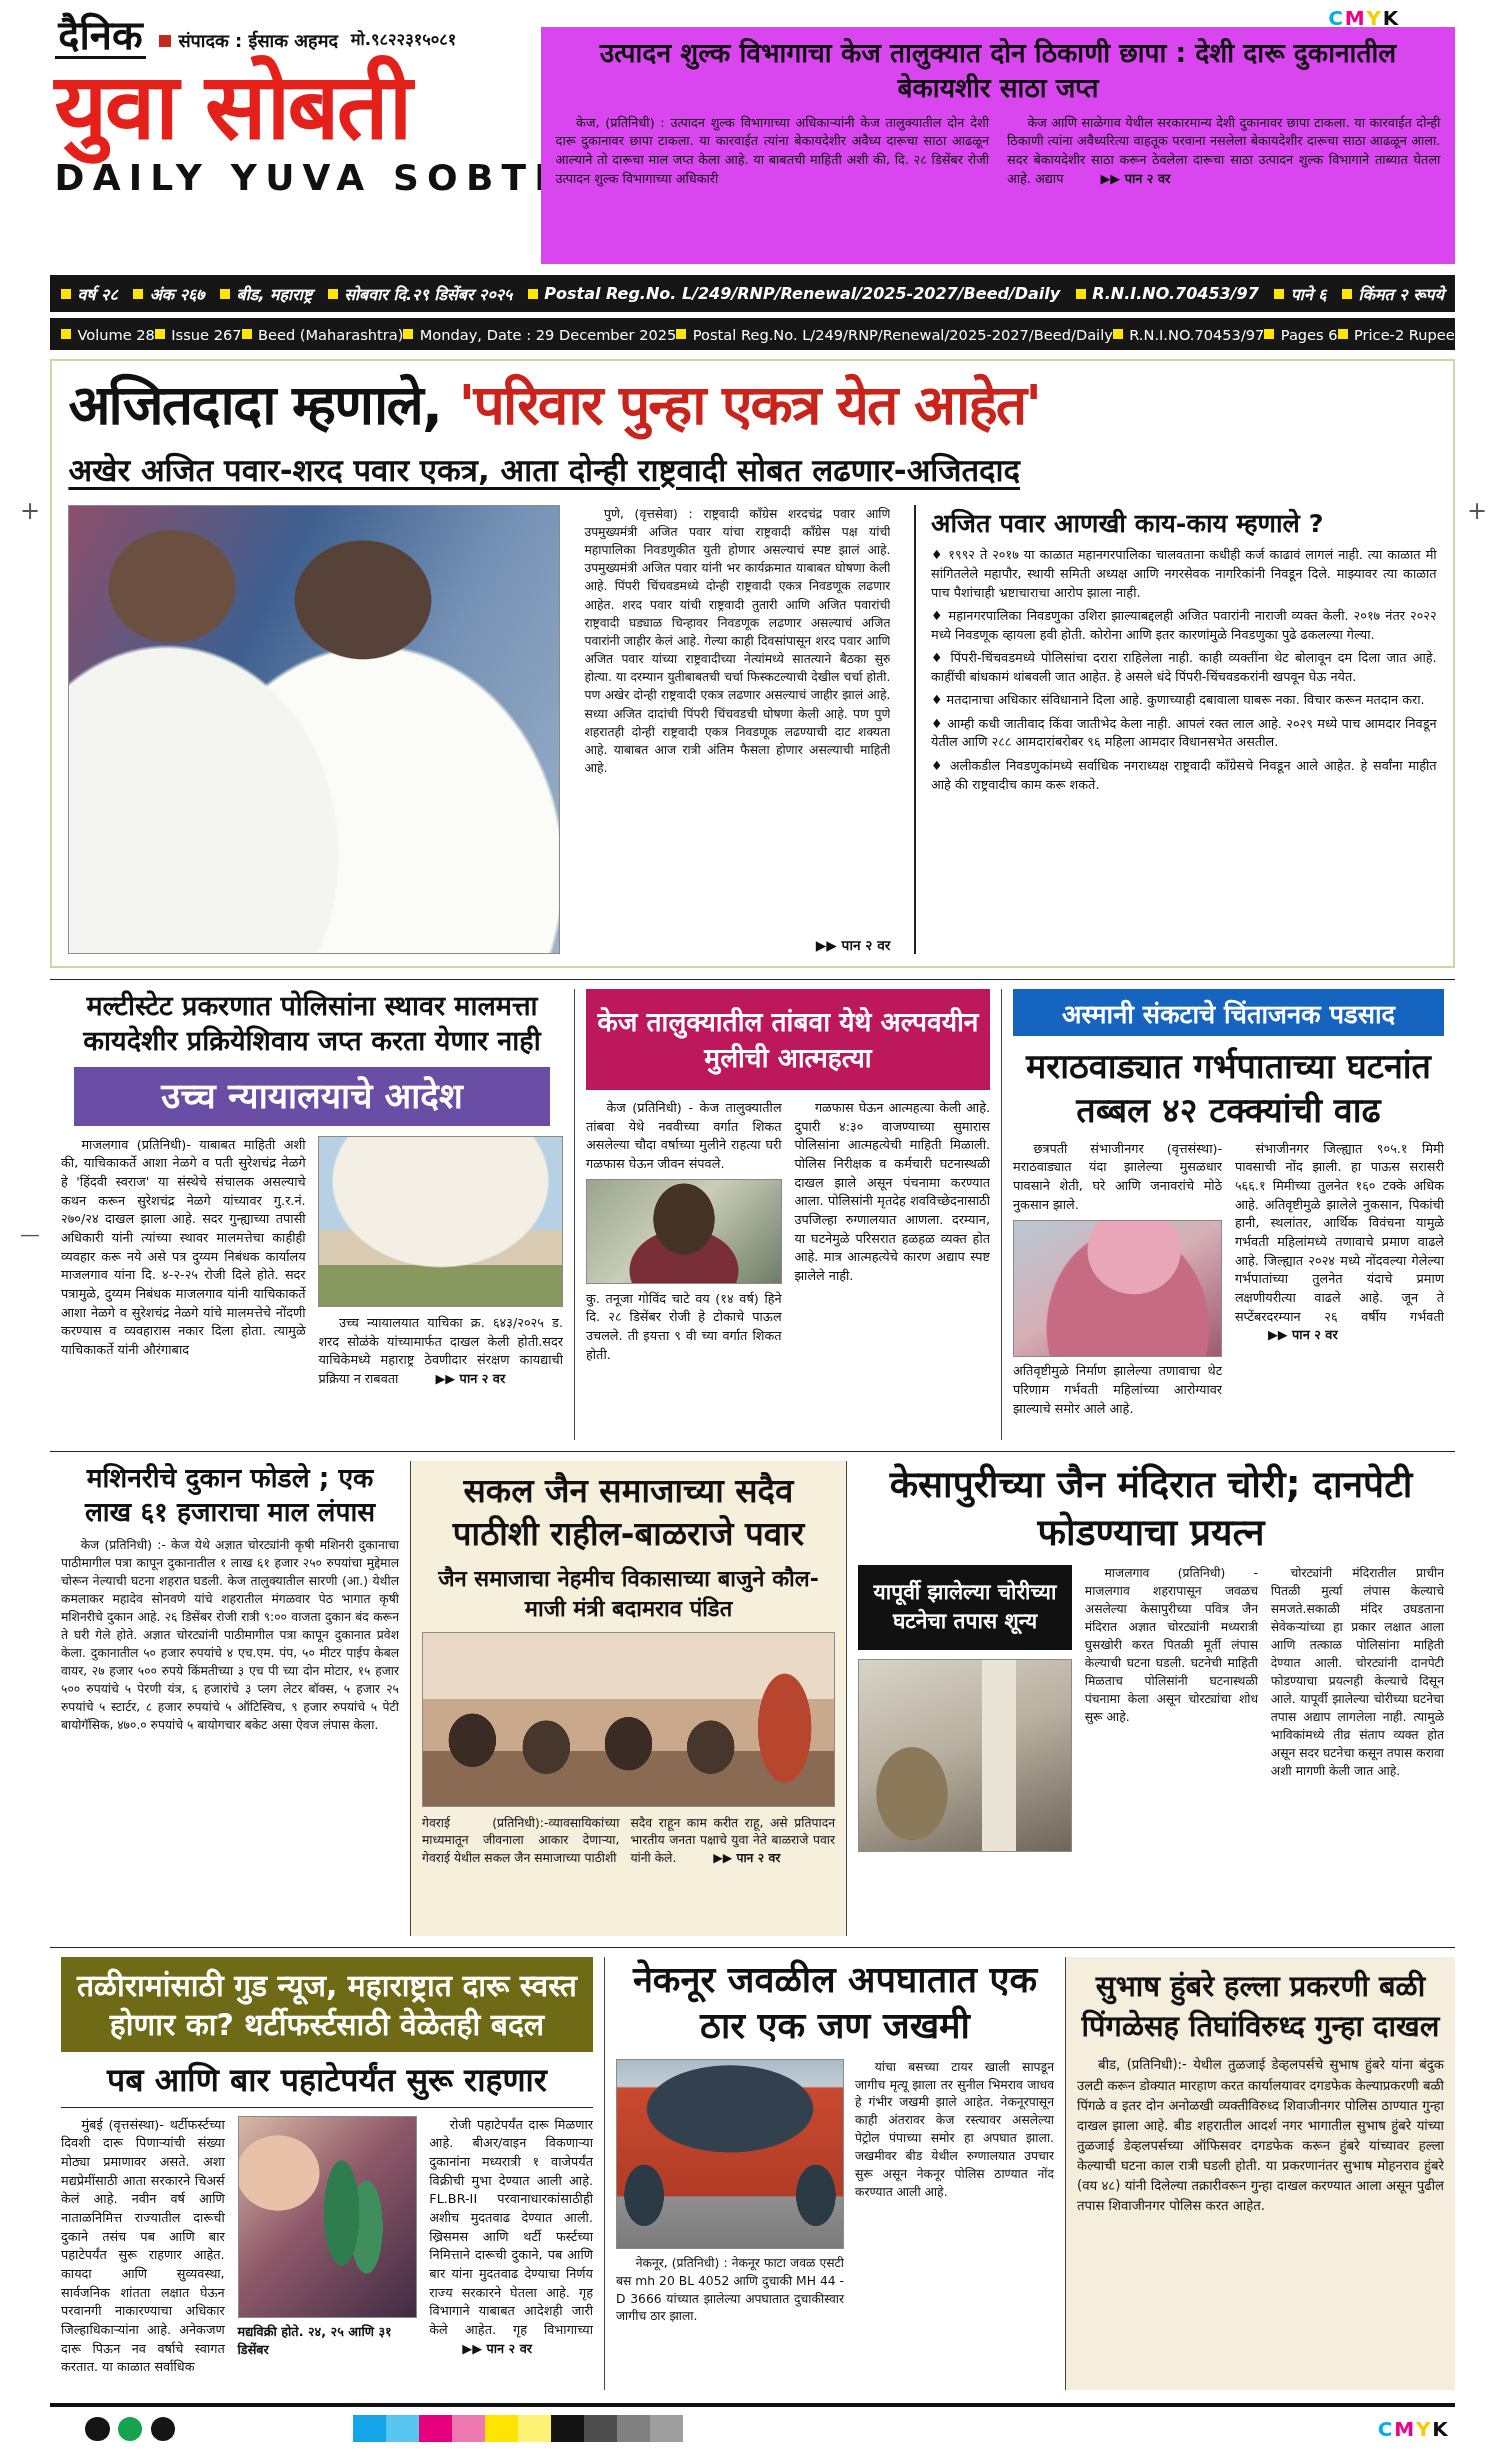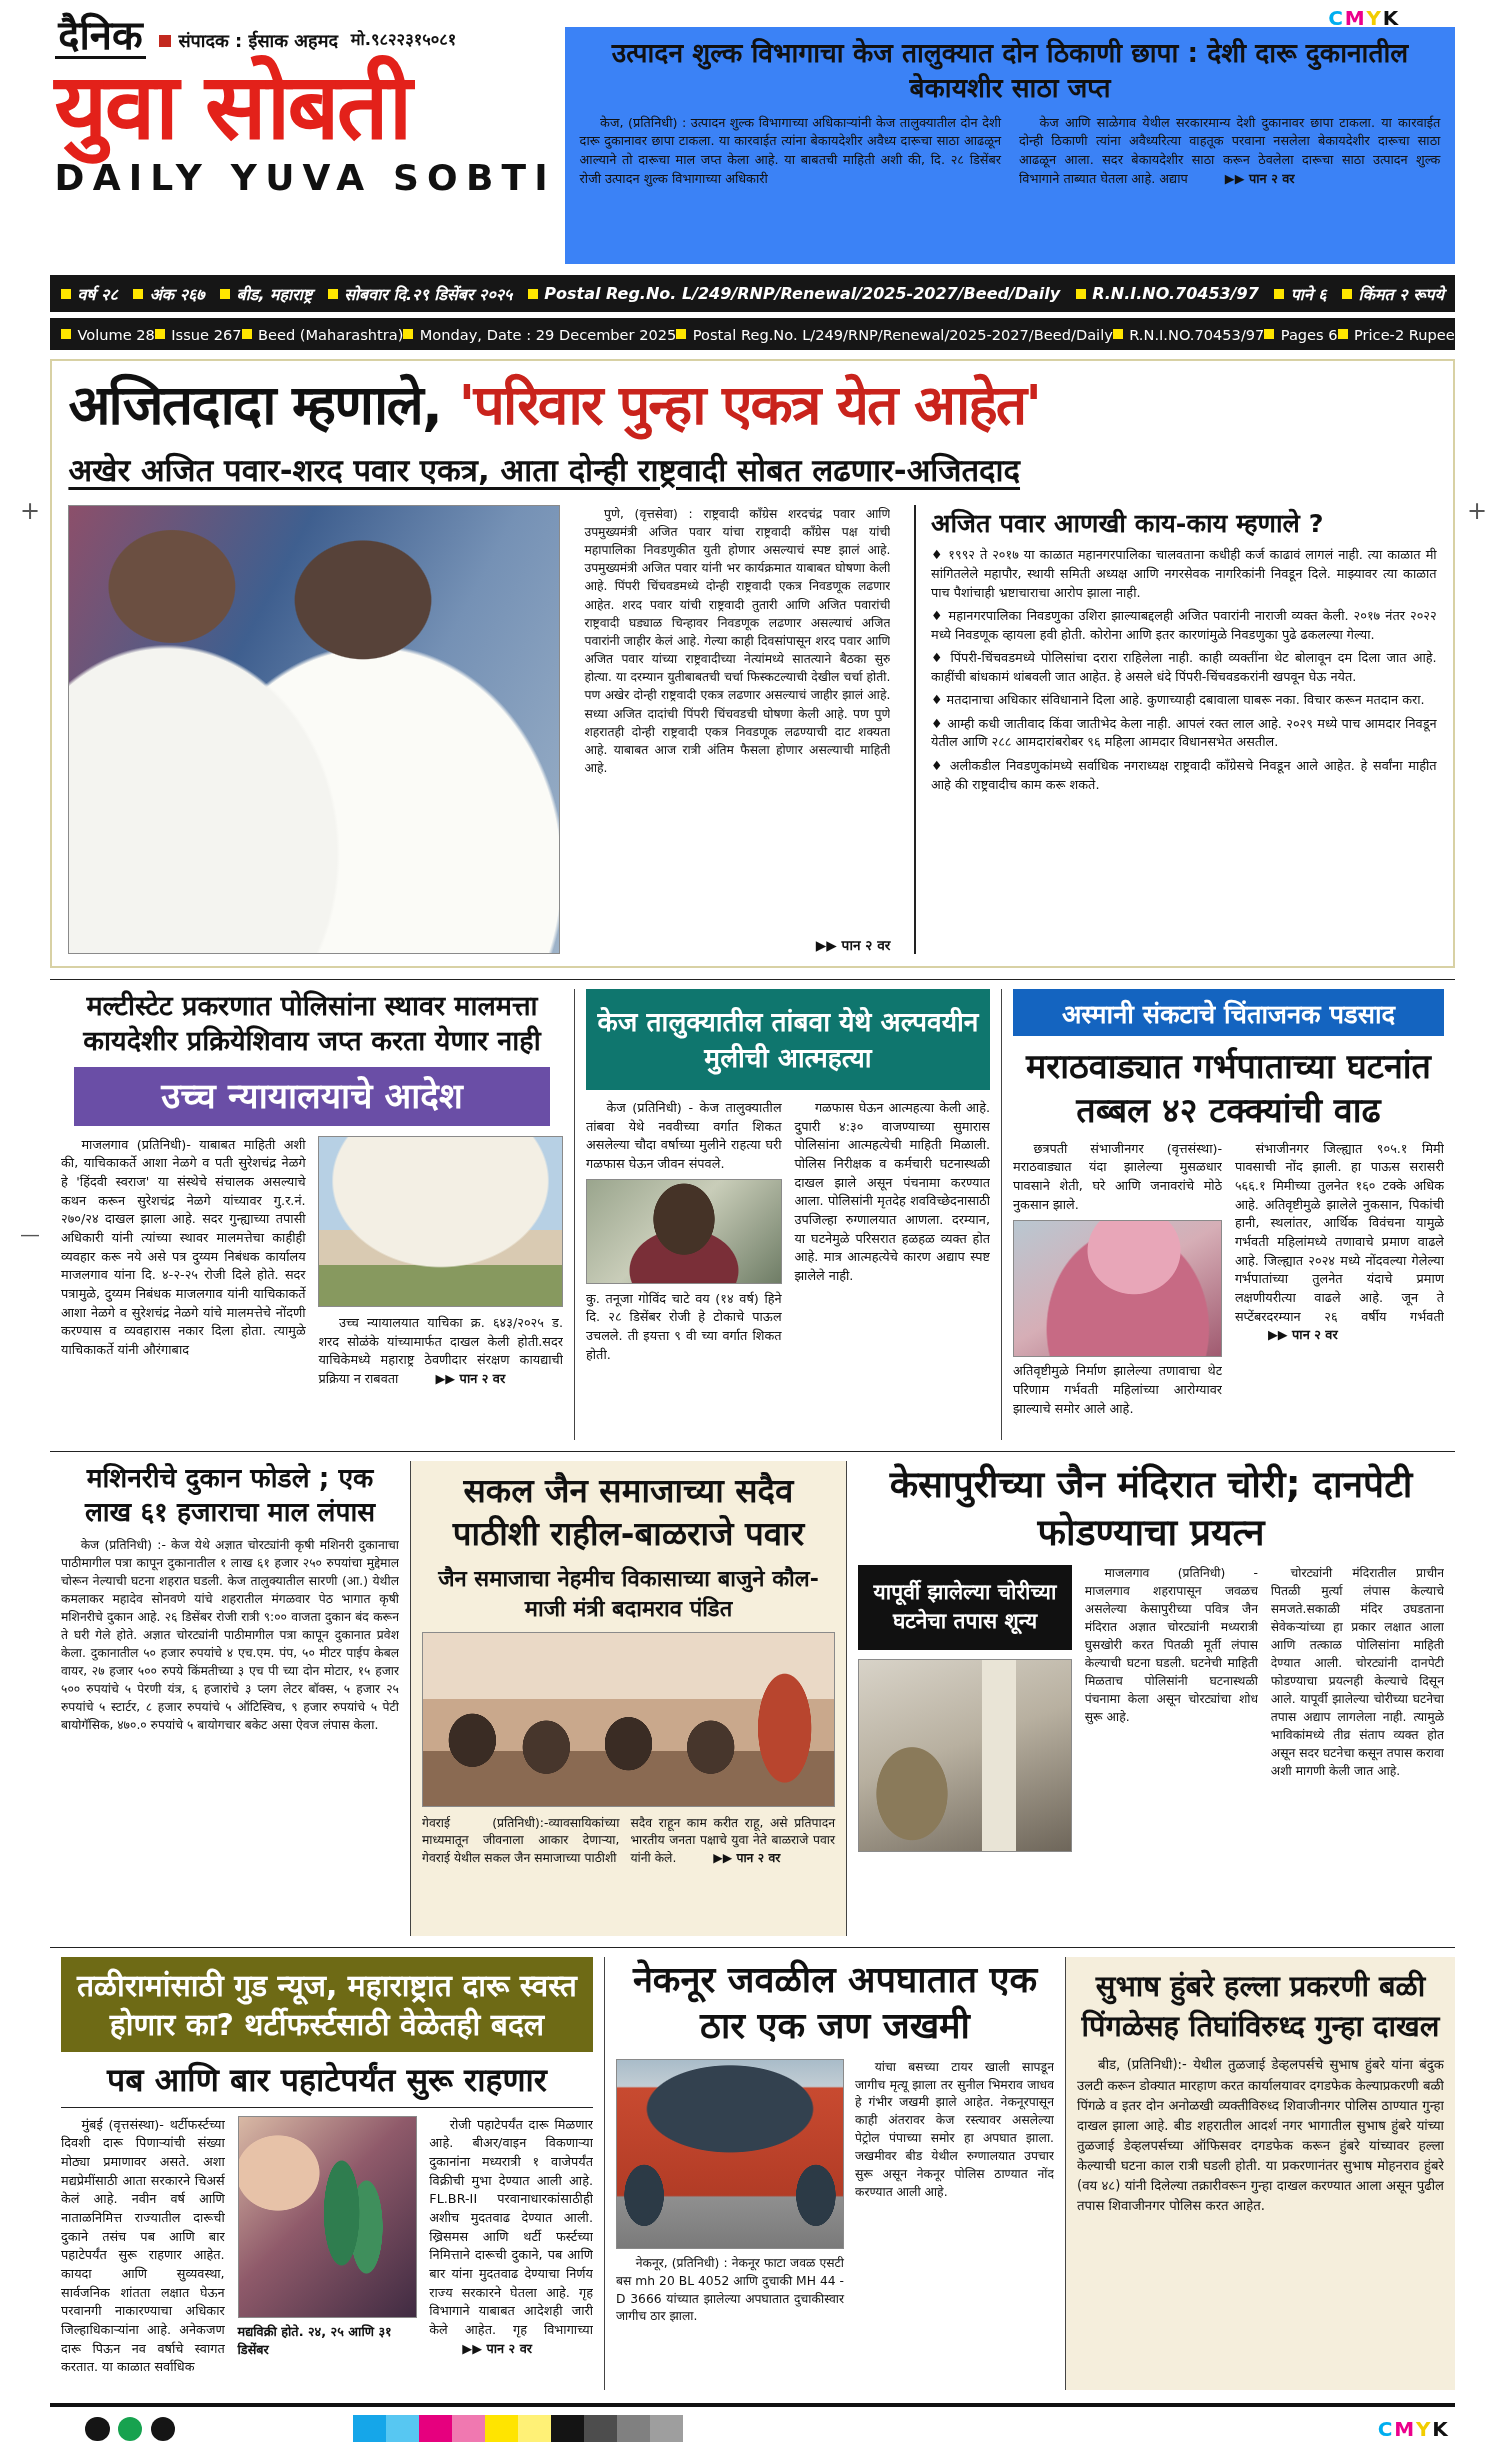--- a/index.html
+++ b/index.html
@@ -24,21 +24,21 @@
   .header { position:relative; height:269px; margin:0 50px; padding-top:7.3px; }
   .mast { position:absolute; left:4.6px; top:14.6px; width:506px; }
   .mast-row1 { display:flex; align-items:flex-end; gap:12.8px; }
   .brand-top { font-size:40px; font-weight:800; border-bottom:3.6px solid #111; line-height:1.02; padding:0 3.6px 0.9px; }
   .redsq { width:12px; height:12px; background:#c3291f; display:inline-block; margin-right:7.3px; }
   .editor { font-size:18px; font-weight:700; padding-bottom:7.3px; white-space:nowrap; }
   .phone { font-size:16.4px; font-weight:700; padding-bottom:9px; }
   .mast-title { color:#e3211a; font-size:91px; font-weight:800; line-height:1.02; letter-spacing:-2.7px; white-space:nowrap; margin-top:1.8px; }
   .mast-sub { font-size:36px; font-weight:800; letter-spacing:8.2px; margin-top:3.6px; }
 
-  .top-box { position:absolute; left:515px; right:0; top:27px; height:237px; background:#3b82f6; padding:9px 14.6px; overflow:hidden; }
+  .top-box { position:absolute; left:491px; right:0; top:27px; height:237px; background:#d946ef; padding:9px 14.6px; overflow:hidden; }
   .top-box .hl { font-size:26.4px; font-weight:800; text-align:center; line-height:1.32; }
   .top-box .cols { display:flex; gap:18px; margin-top:8.2px; font-size:12.8px; line-height:1.45; text-align:justify;justify-content:center; }
   .top-box .cols > div { flex:1; text-indent:1.6em; }
 
   
   .bar { background:#161616; color:#fff; display:flex; align-items:center; justify-content:space-between; padding:7.3px 11px; margin-top:6.4px; }
   .bar .it { display:flex; align-items:center; gap:6.4px; white-space:nowrap; }
   .sq { width:10px; height:10px; background:#ffe600; flex:none; }
   .bar.mr .t { font-size:16px; font-weight:700;font-style:italic; }
   .bar.en .t { font-size:14.6px; font-weight:500; }
@@ -82,21 +82,21 @@
   .r2a { width:524px; }
   .r2a .hl-c { font-size:27px; }
   .banner-purple { background:#6a4ea6; color:#fff; font-size:35px; font-weight:800; text-align:center; padding:4.6px 0 7.3px; margin:8.2px 12.8px 10px; }
   .r2a .body-cols { height:301px; }
   .court-photo { width:100%; height:171px; margin-bottom:7.3px;
     background:
       radial-gradient(109px 87px at 50% 26%, #f3efe4 0 98%, transparent 100%),
       radial-gradient(36px 36px at 50% 12%, #e8e2d2 0 98%, transparent 100%),
       linear-gradient(#b7d0e4 0 55%, #d9cab2 55% 76%, #87995f 76% 100%); }
   .r2b { width:427px; }
-  .blackbox { background:#0f766e; color:#fff; text-align:center; font-size:26.4px; font-weight:800; padding:14.6px 7.3px; line-height:1.35; }
+  .blackbox { background:#be185d; color:#fff; text-align:center; font-size:26.4px; font-weight:800; padding:14.6px 7.3px; line-height:1.35; }
   .r2b .body-cols { margin-top:9px; height:328px; font-size:12.3px; }
   .girl-photo { width:100%; height:105px; margin:5.5px 0;
     background:
       radial-gradient(31px 36px at 50% 38%, #453327 0 98%, transparent 100%),
       radial-gradient(55px 42px at 50% 88%, #7a2f38 0 98%, transparent 100%),
       linear-gradient(135deg, #9aa58d 0%, #c9cdb9 45%, #6f7d66 100%); }
   .r2c { flex:1; }
   .banner-blue { background:#1464c0; color:#fff; font-size:25.5px; font-weight:800; text-align:center; padding:6.4px 0; }
   .r2c .hl-c { font-size:34px; margin:9px 0 7.3px; }
   .r2c .body-cols { height:301px; }

